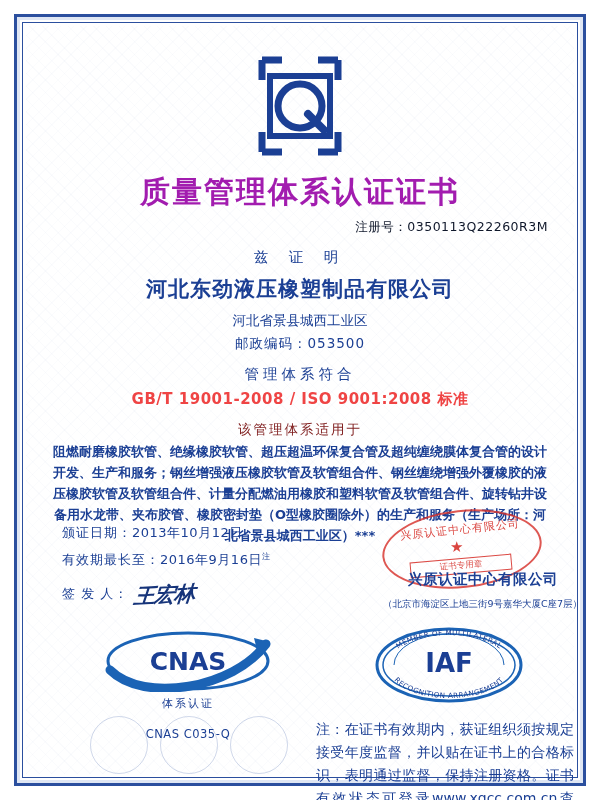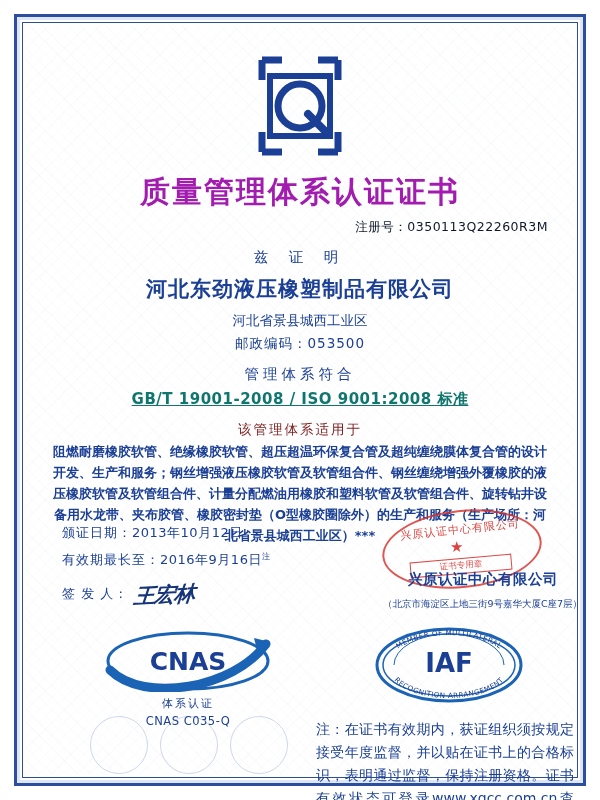--- a/index.html
+++ b/index.html
@@ -138,23 +138,22 @@
     text-align: center;
     font-size: 14.5px;
     color: #1b3f94;
     letter-spacing: 4px;
   }
   .standard {
     margin-top: 6px;
     text-align: center;
     font-size: 15px;
     font-weight: bold;
-    color: #0f766e;
+    color: #ef4444;
     letter-spacing: 0.5px;
-    text-decoration: underline;
   }
 
   .scope-label {
     margin-top: 12px;
     text-align: center;
     font-size: 13.5px;
     color: #7f1d1d;
     letter-spacing: 2px;
   }
   .scope-body {
@@ -285,21 +284,21 @@
     height: 62px;
     margin: 0 auto;
   }
   .cnas-caption1 {
     margin-top: 4px;
     font-size: 11px;
     color: #1b3f94;
     letter-spacing: 2px;
   }
   .cnas-caption2 {
-    margin-top: 3px;
+    margin-top: 16px;
     font-size: 11.5px;
     color: #1b3f94;
     letter-spacing: 0.5px;
   }
 
   .iaf {
     position: absolute;
     left: 344px;
     top: 596px;
     width: 150px;

